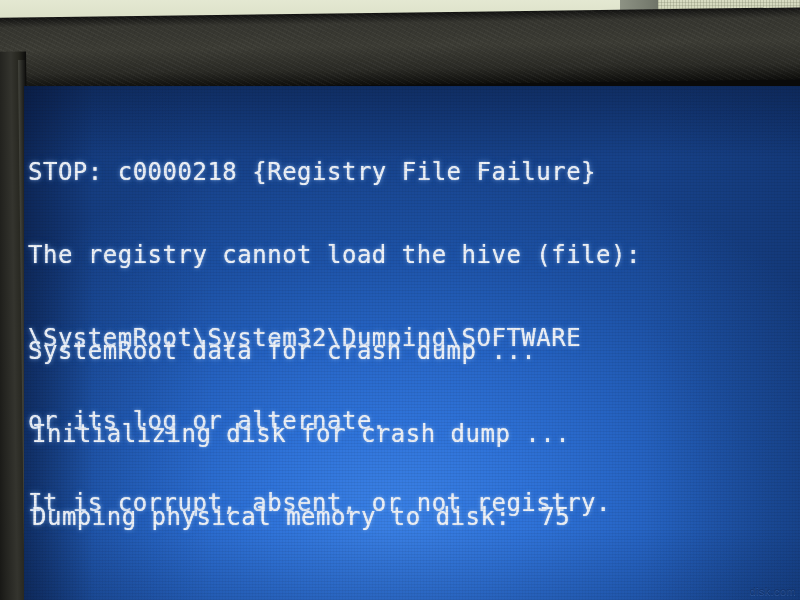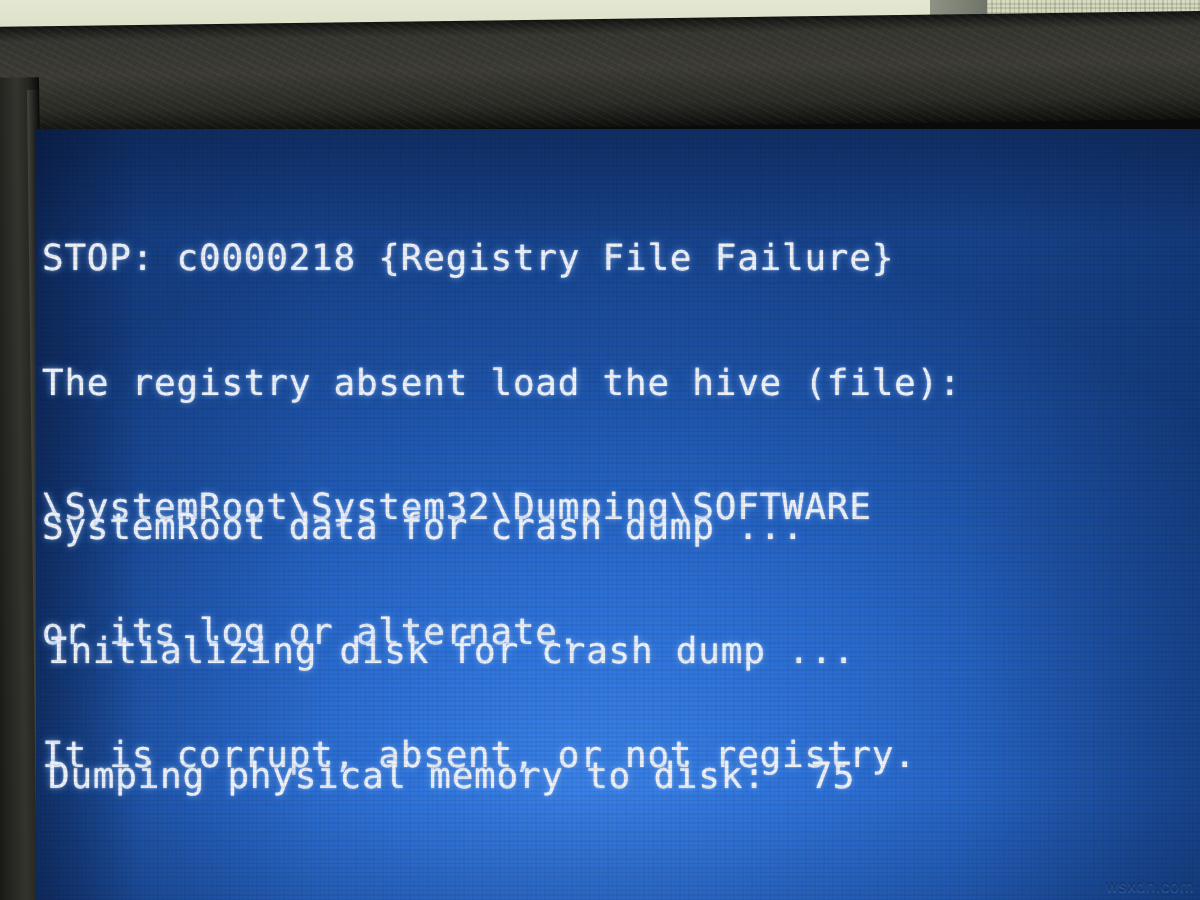--- a/index.html
+++ b/index.html
@@ -164,31 +164,31 @@
   </div>
   <div class="bezel-left"></div>
   <div class="bezel-left-edge"></div>
 
   <div class="screen">
     <div class="screen-glow"></div>
     <div class="screen-vignette"></div>
 
     <div class="bsod-text block-error">
       <span class="bsod-line">STOP: c0000218 {Registry File Failure}</span>
-      <span class="bsod-line">The registry absent load the hive (file):</span>
+      <span class="bsod-line">The registry cannot load the hive (file):</span>
       <span class="bsod-line">\SystemRoot\System32\Dumping\SOFTWARE</span>
       <span class="bsod-line">or its log or alternate.</span>
       <span class="bsod-line">It is corrupt, absent, or not registry.</span>
     </div>
 
     <div class="bsod-text block-dump">
       <span class="bsod-line">SystemRoot data for crash dump ...</span>
       <span class="bsod-line indent-1">Initializing disk for crash dump ...</span>
       <span class="bsod-line indent-1">Dumping physical memory to disk:  75</span>
     </div>
 
     <div class="scanlines"></div>
     <div class="pixelgrid"></div>
 
-    <div class="watermark">wsxdn.com</div>
+    <div class="watermark">disk.com</div>
   </div>
 
 </div>
 
 </body></html>

